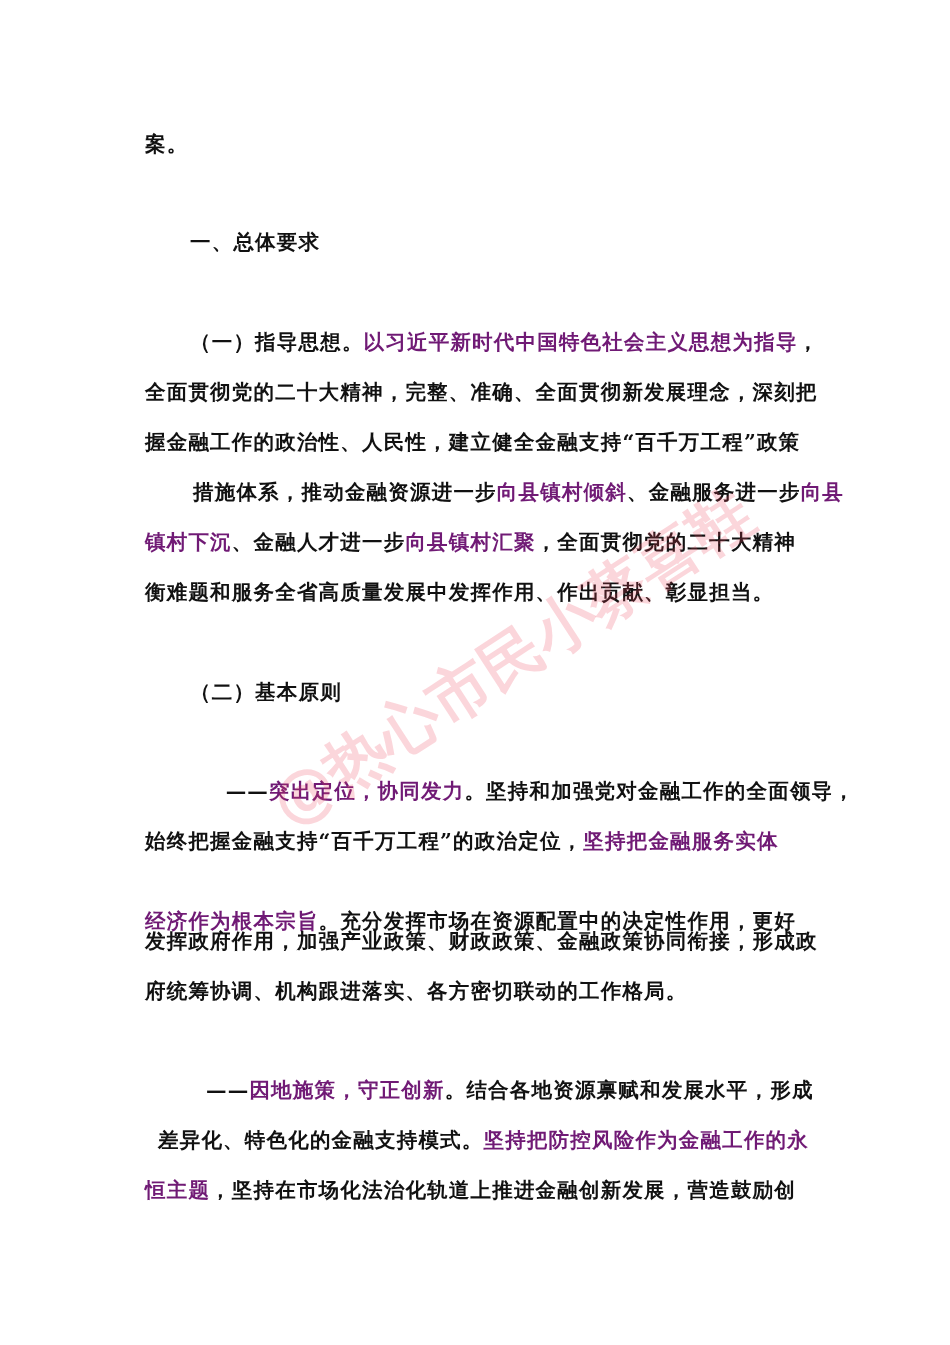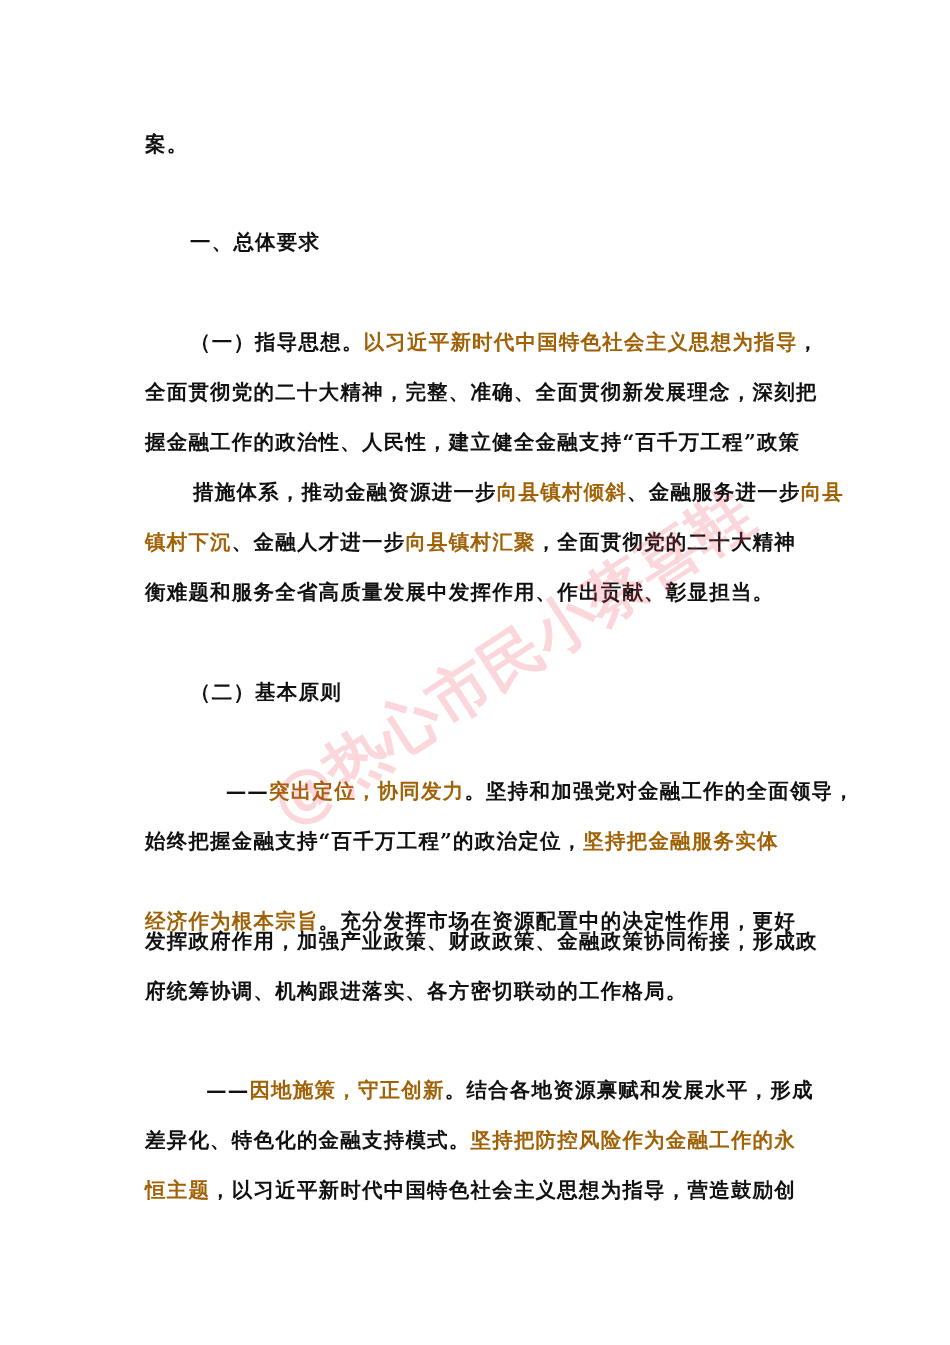--- a/index.html
+++ b/index.html
@@ -1,21 +1,21 @@
 <!DOCTYPE html>
 <html><head>
 <meta charset="utf-8">
 <style>
   html, body { margin: 0; padding: 0; background: #ffffff; }
   body { width: 950px; height: 1345px; position: relative; overflow: hidden;
          font-family: "DejaVu Serif", "Liberation Serif", serif; color: #111111; }
   .page { position: absolute; left: 0; top: 0; width: 950px; height: 1345px; }
   .line { position: absolute; left: 145px; width: 665px; font-size: 20.5px; font-weight: bold;
           line-height: 28px; white-space: nowrap; letter-spacing: 1.2px; }
-  .hl { color: #a16207; }
+  .hl { color: #701a75; }
   .indent { left: 190px; }
   .watermark { position: absolute; left: 255px; top: 490px; font-family: "DejaVu Sans", sans-serif;
                font-size: 62px; font-weight: bold; color: rgba(235, 70, 90, 0.22);
                transform: rotate(-33deg); transform-origin: left top; white-space: nowrap;
                pointer-events: none; top: 775px; }
 </style>
 </head>
 <body>
 
 <div class="page">
@@ -28,17 +28,17 @@
       <div class="line" style="top: 478px; margin-left: 48px;"><span>措施体系，推动金融资源进一步</span><span class="hl">向县镇村倾斜</span><span>、金融服务进一步</span><span class="hl">向县</span></div>
       <div class="line" style="top: 528px;"><span class="hl">镇村下沉</span><span>、金融人才进一步</span><span class="hl">向县镇村汇聚</span><span>，全面贯彻党的二十大精神</span></div>
       <div class="line" style="top: 578px;"><span>衡难题和服务全省高质量发展中发挥作用、作出贡献、彰显担当。</span></div>
       <div class="line indent" style="top: 678px;"><span>（二）基本原则</span></div>
       <div class="line indent" style="top: 777px; text-align: right;"><span>——</span><span class="hl">突出定位，协同发力</span><span>。坚持和加强党对金融工作的全面领导，</span></div>
       <div class="line" style="top: 827px;"><span>始终把握金融支持“百千万工程”的政治定位，</span><span class="hl">坚持把金融服务实体</span></div>
       <div class="line" style="top: 907px;"><span class="hl">经济作为根本宗旨</span><span>。充分发挥市场在资源配置中的决定性作用，更好</span></div>
       <div class="line" style="top: 927px;"><span>发挥政府作用，加强产业政策、财政政策、金融政策协同衔接，形成政</span></div>
       <div class="line" style="top: 977px;"><span>府统筹协调、机构跟进落实、各方密切联动的工作格局。</span></div>
       <div class="line indent" style="top: 1076px; margin-left: 16px;"><span>——</span><span class="hl">因地施策，守正创新</span><span>。结合各地资源禀赋和发展水平，形成</span></div>
-      <div class="line" style="top: 1126px;"><span>差异化、特色化的金融支持模式。</span><span class="hl">坚持把防控风险作为金融工作的永</span></div>
-      <div class="line" style="top: 1176px;"><span class="hl">恒主题</span><span>，以习近平新时代中国特色社会主义思想为指导，营造鼓励创</span></div>
+      <div class="line" style="top: 1126px; margin-left: 13px;"><span>差异化、特色化的金融支持模式。</span><span class="hl">坚持把防控风险作为金融工作的永</span></div>
+      <div class="line" style="top: 1176px;"><span class="hl">恒主题</span><span>，坚持在市场化法治化轨道上推进金融创新发展，营造鼓励创</span></div>
     </div>
   <div class="watermark">@热心市民小蔡喜鞋</div>
 </div>
 
 </body></html>

